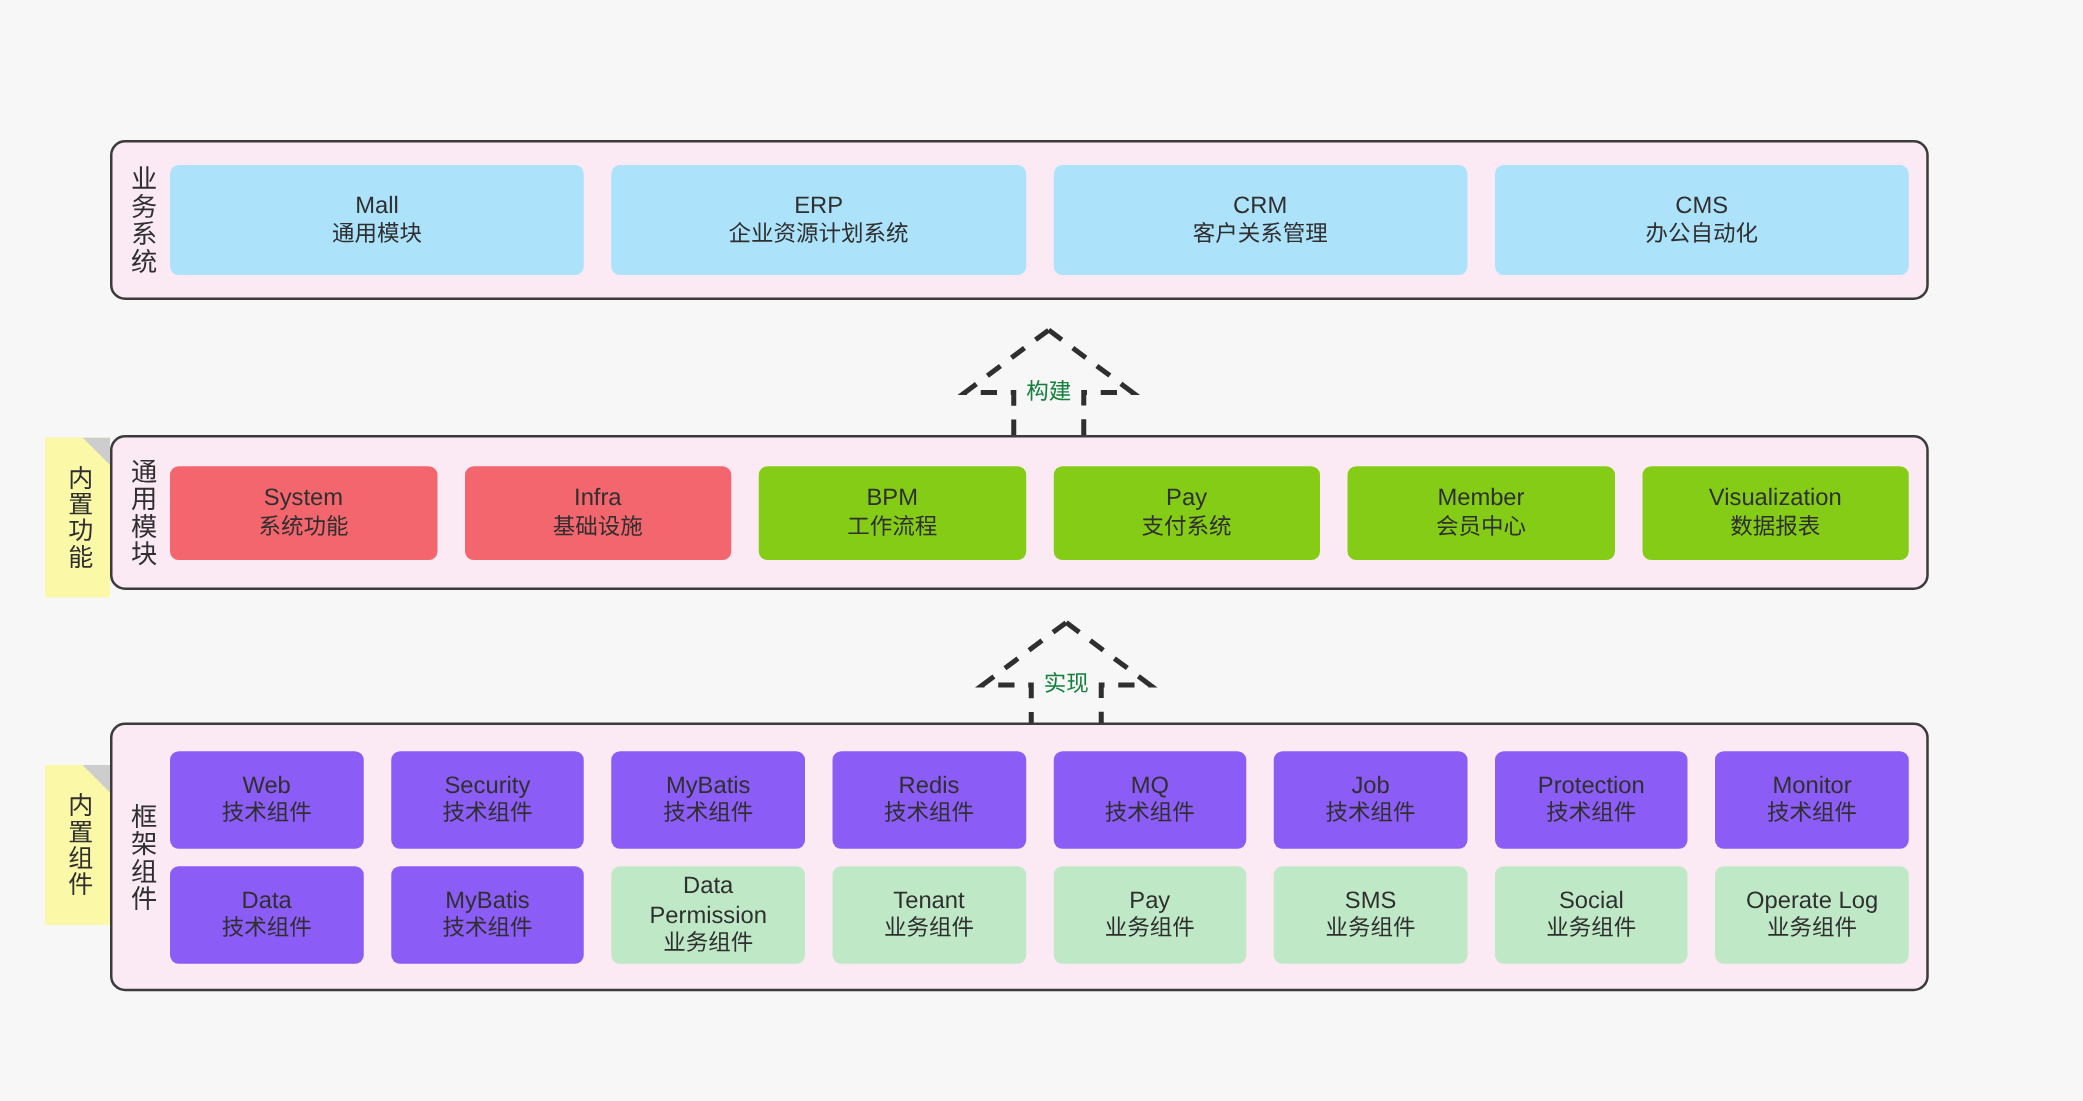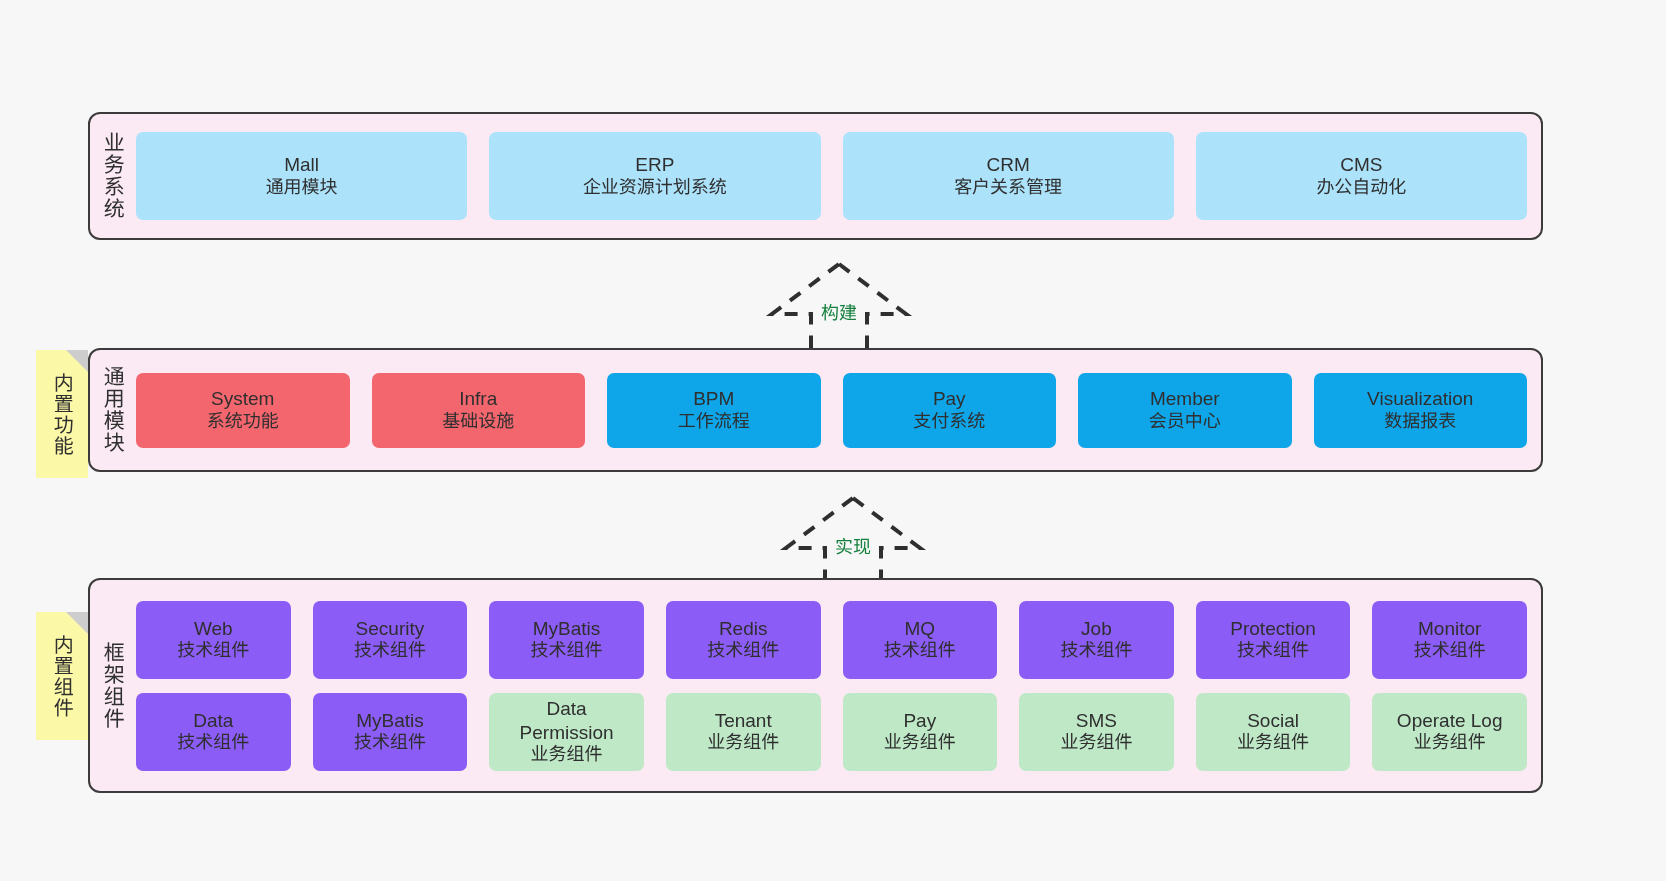--- a/index.html
+++ b/index.html
@@ -81,21 +81,21 @@
   .card .en {
     font-size: 19px;
     white-space: pre-line;
   }
   .card .cn {
     font-size: 18px;
   }
 
   .blue      { background: #ace3fb; }
   .red       { background: #f4666e; }
-  .pink      { background: #0ea5e9; }
+  .pink      { background: #84cc16; }
   .green     { background: #8b5cf6; }
   .lightgreen{ background: #bfe8c7; }
 
   
   #layer-business { left: 88px;  top: 112px; width: 1455px; height: 128px; }
   #layer-common   { left: 88px;  top: 348px; width: 1455px; height: 124px; }
   #layer-frame    { left: 88px;  top: 578px; width: 1455px; height: 215px; }
 
   #layer-business .card { height: 88px; }
   #layer-common  .card  { height: 75px; }

